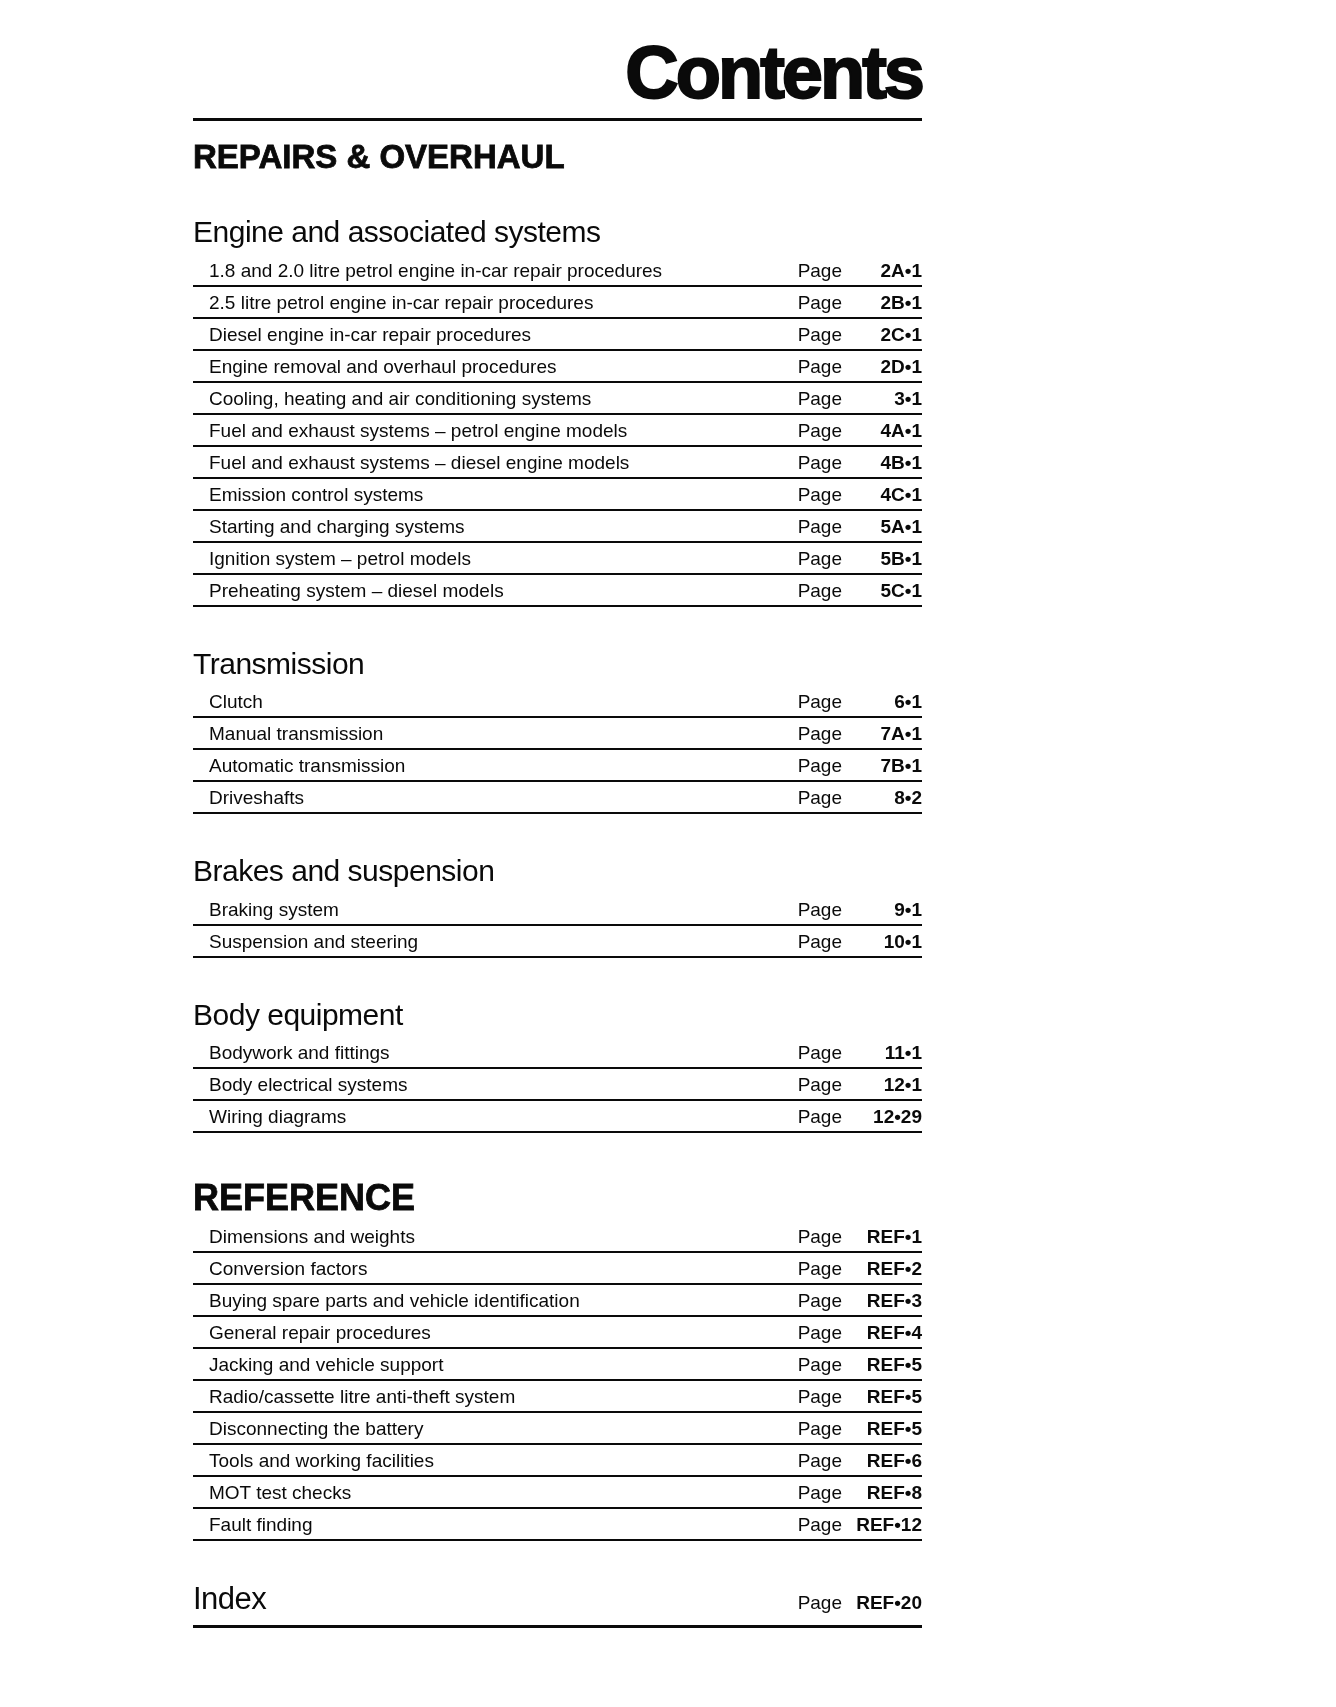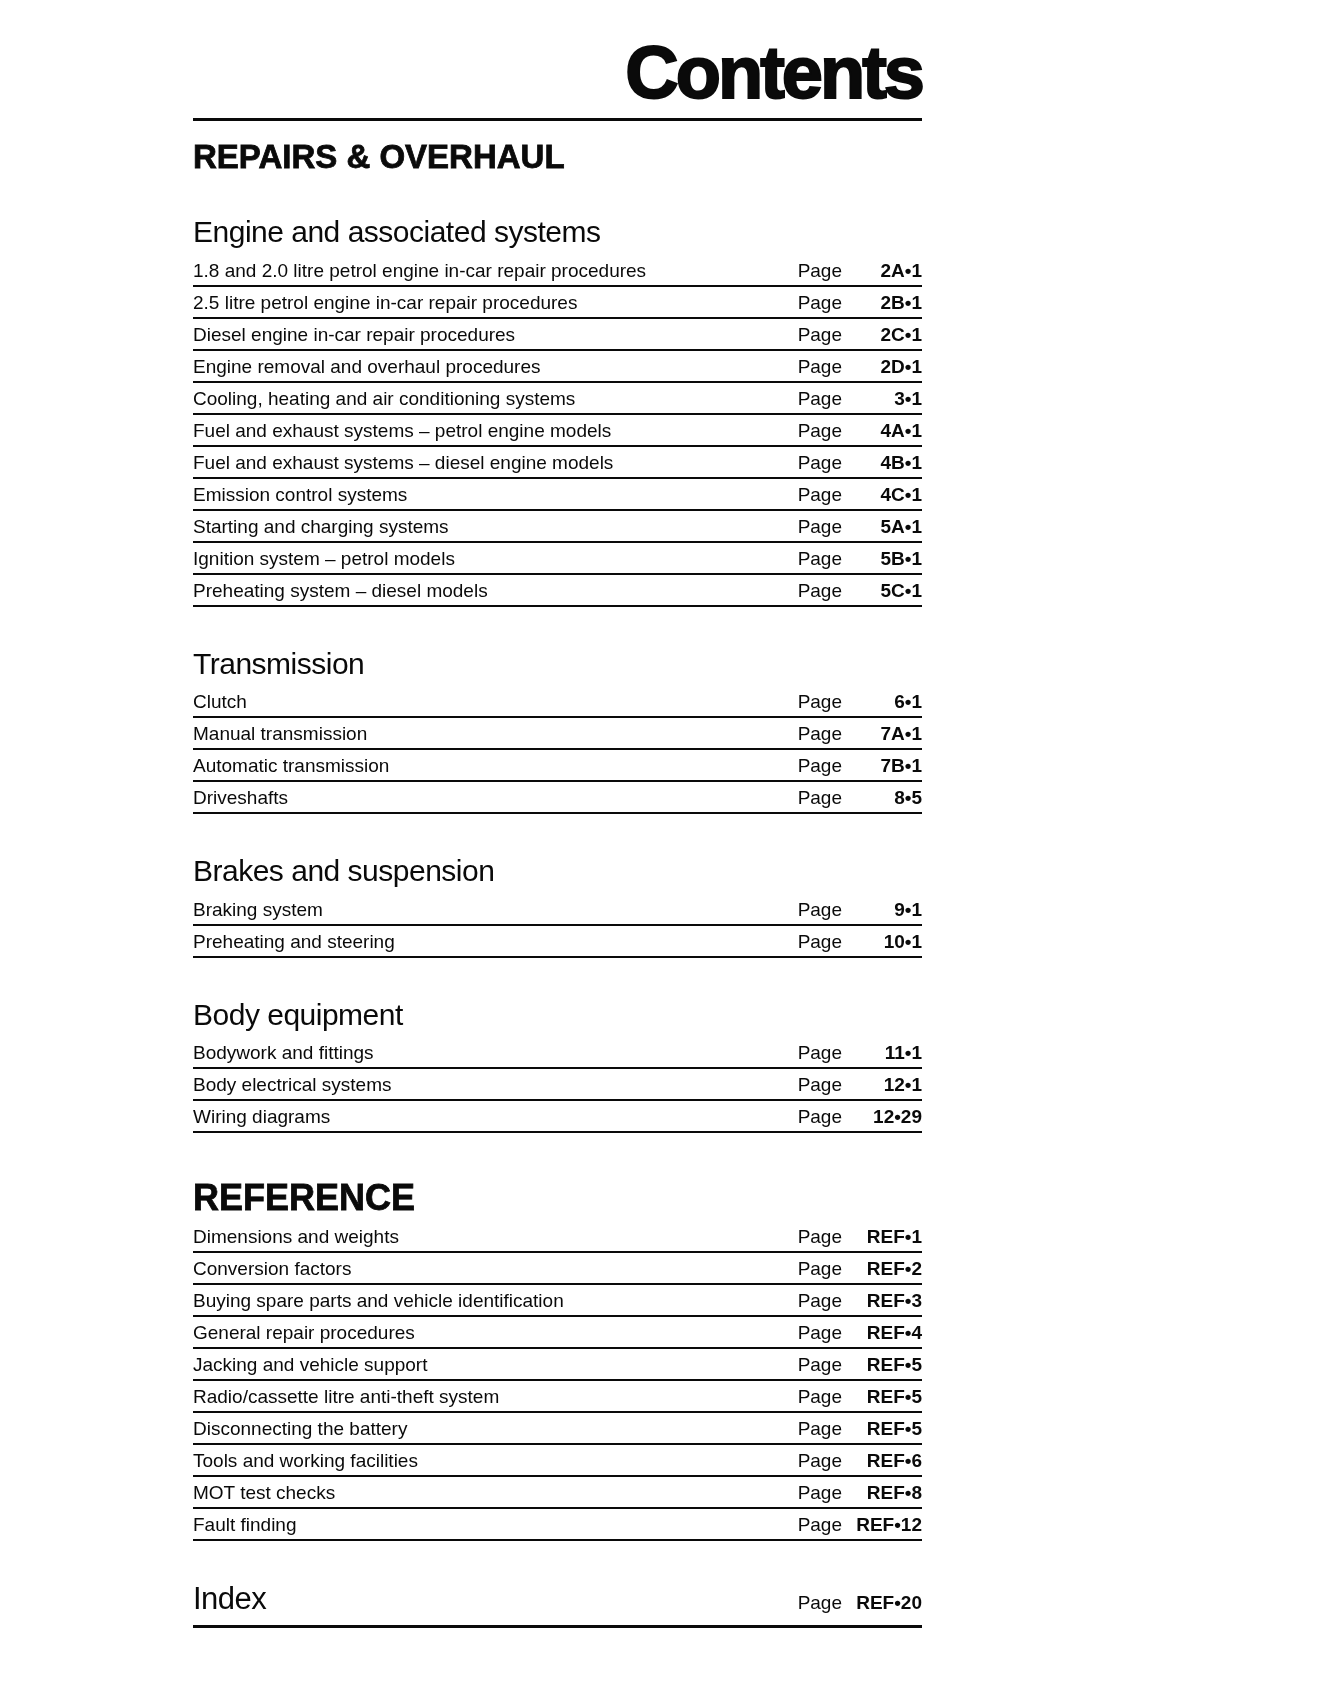--- a/index.html
+++ b/index.html
@@ -74,21 +74,21 @@
   }
   
   .row{
     display:flex;
     align-items:baseline;
     border-bottom:2px solid var(--ink);
     padding:5px 0 4px 0;
     font-size:19px;
     line-height:21px;
   }
-  .row-label{flex:1;padding-right:2px;}
+  .row-label{flex:1;padding-right:2px;margin-left:16px;}
   .page-word{font-size:19px;margin-right:14px;white-space:nowrap;}
   .page-num{
     font-weight:bold;
     font-size:19px;
     min-width:66px;
     text-align:right;
     white-space:nowrap;
   }
 </style>
 </head>
@@ -176,34 +176,34 @@
           <span class="page-num">7A•1</span>
         </div>
         <div class="row">
           <span class="row-label">Automatic transmission</span>
           <span class="page-word">Page</span>
           <span class="page-num">7B•1</span>
         </div>
         <div class="row">
           <span class="row-label">Driveshafts</span>
           <span class="page-word">Page</span>
-          <span class="page-num">8•5</span>
+          <span class="page-num">8•2</span>
         </div>
       </section>
       <section class="section variant-normal">
         <div class="heading-row">
           <h3 class="section-heading">Brakes and suspension</h3>
         </div>
         <div class="row">
           <span class="row-label">Braking system</span>
           <span class="page-word">Page</span>
           <span class="page-num">9•1</span>
         </div>
         <div class="row">
-          <span class="row-label">Preheating and steering</span>
+          <span class="row-label">Suspension and steering</span>
           <span class="page-word">Page</span>
           <span class="page-num">10•1</span>
         </div>
       </section>
       <section class="section variant-normal">
         <div class="heading-row">
           <h3 class="section-heading">Body equipment</h3>
         </div>
         <div class="row">
           <span class="row-label">Bodywork and fittings</span>

